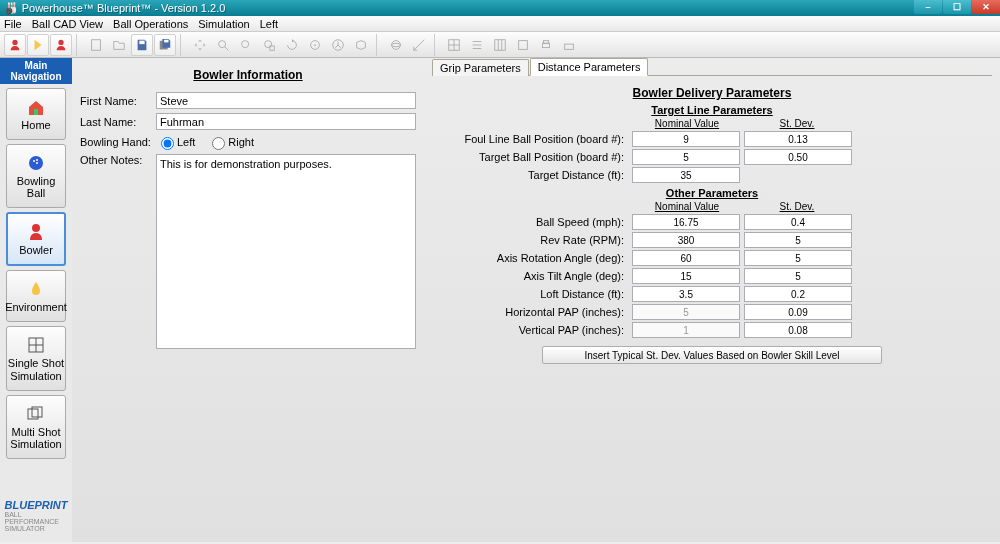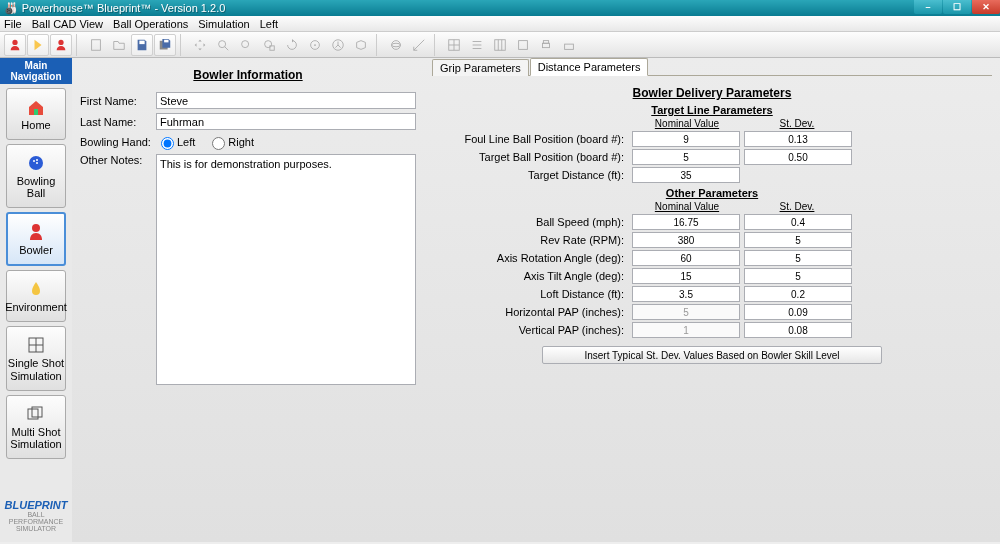--- a/index.html
+++ b/index.html
@@ -21,32 +21,32 @@
   .tsep { width:6px; height:22px; border-left:1px solid #ccc; margin:0 3px; }
   .tbtn svg { width:14px; height:14px; }
   
   .main { display:flex; height:calc(544px - 16px - 18px - 26px); background:linear-gradient(to bottom,#ececec,#e0e0e0); }
   
   .sidebar { width:72px; background:#e9e9e9; display:flex; flex-direction:column; align-items:center; padding:0 0 4px 0; }
   .nav-title { width:100%; text-align:center; background:#1b5fb5; color:#fff; font-size:10px; padding:2px 0; font-weight:bold; }
   .nav-btn { width:60px; margin-top:4px; background:linear-gradient(to bottom,#fdfdfd,#e0e0e0); border:1px solid #aaa; border-radius:3px; display:flex; flex-direction:column; align-items:center; padding:8px 0; cursor:pointer; font-size:9px; text-align:center; line-height:1.1; }
   .nav-btn.active { border:2px solid #4a8ed8; background:linear-gradient(to bottom,#fff,#d6e6f7); }
   .nav-btn .nav-icon { width:20px; height:20px; margin-bottom:2px; display:flex; align-items:center; justify-content:center; }
-  .logo { margin-top:auto; padding:6px; text-align:center; color:#1b5fb5; font-size:10px; font-weight:bold; font-style:italic; }
+  .logo { margin-top:auto; padding:6px; text-align:left; color:#1b5fb5; font-size:10px; font-weight:bold; font-style:italic; }
   .logo span { display:block; font-size:7px; color:#888; font-style:normal; font-weight:normal; }
   
   .left-panel { width:352px; padding:6px 8px; }
   .panel-heading { text-align:center; font-weight:bold; text-decoration:underline; font-size:12px; margin:4px 0 10px; }
   .form-row { display:flex; align-items:center; margin-bottom:4px; }
   .form-label { width:76px; }
   .text-input { flex:1; height:17px; border:1px solid #abadb3; background:#fff; padding:0 3px; }
   .radio-group { display:flex; align-items:center; }
   .radio-group label { margin-right:12px; display:flex; align-items:center; }
   .radio-group input { margin-right:3px; }
-  .notes-area { width:260px; height:231px; border:1px solid #abadb3; background:#fff; padding:3px; resize:none; font-family:inherit; font-size:11px; }
+  .notes-area { width:260px; height:195px; border:1px solid #abadb3; background:#fff; padding:3px; resize:none; font-family:inherit; font-size:11px; }
   
   .right-panel { flex:1; padding:0 8px 8px; }
   .tabs { display:flex; border-bottom:1px solid #aca899; height:18px; }
   .tab { padding:2px 7px; border:1px solid #aca899; border-bottom:none; background:#f4f4f4; margin-right:1px; cursor:pointer; height:17px; border-top-left-radius:2px; border-top-right-radius:2px; position:relative; top:1px; }
   .tab.active { background:#fff; border-bottom:1px solid #fff; top:0; height:18px; }
   .section-title { text-align:center; font-weight:bold; text-decoration:underline; font-size:12px; margin:10px 0 4px; }
   .sub-title { text-align:center; font-weight:bold; text-decoration:underline; font-size:11px; margin:4px 0 2px; }
   .col-headers { display:flex; margin-bottom:2px; }
   .col-headers .lbl-space { width:200px; }
   .col-headers .col-h { width:110px; text-align:center; text-decoration:underline; font-size:10px; }

